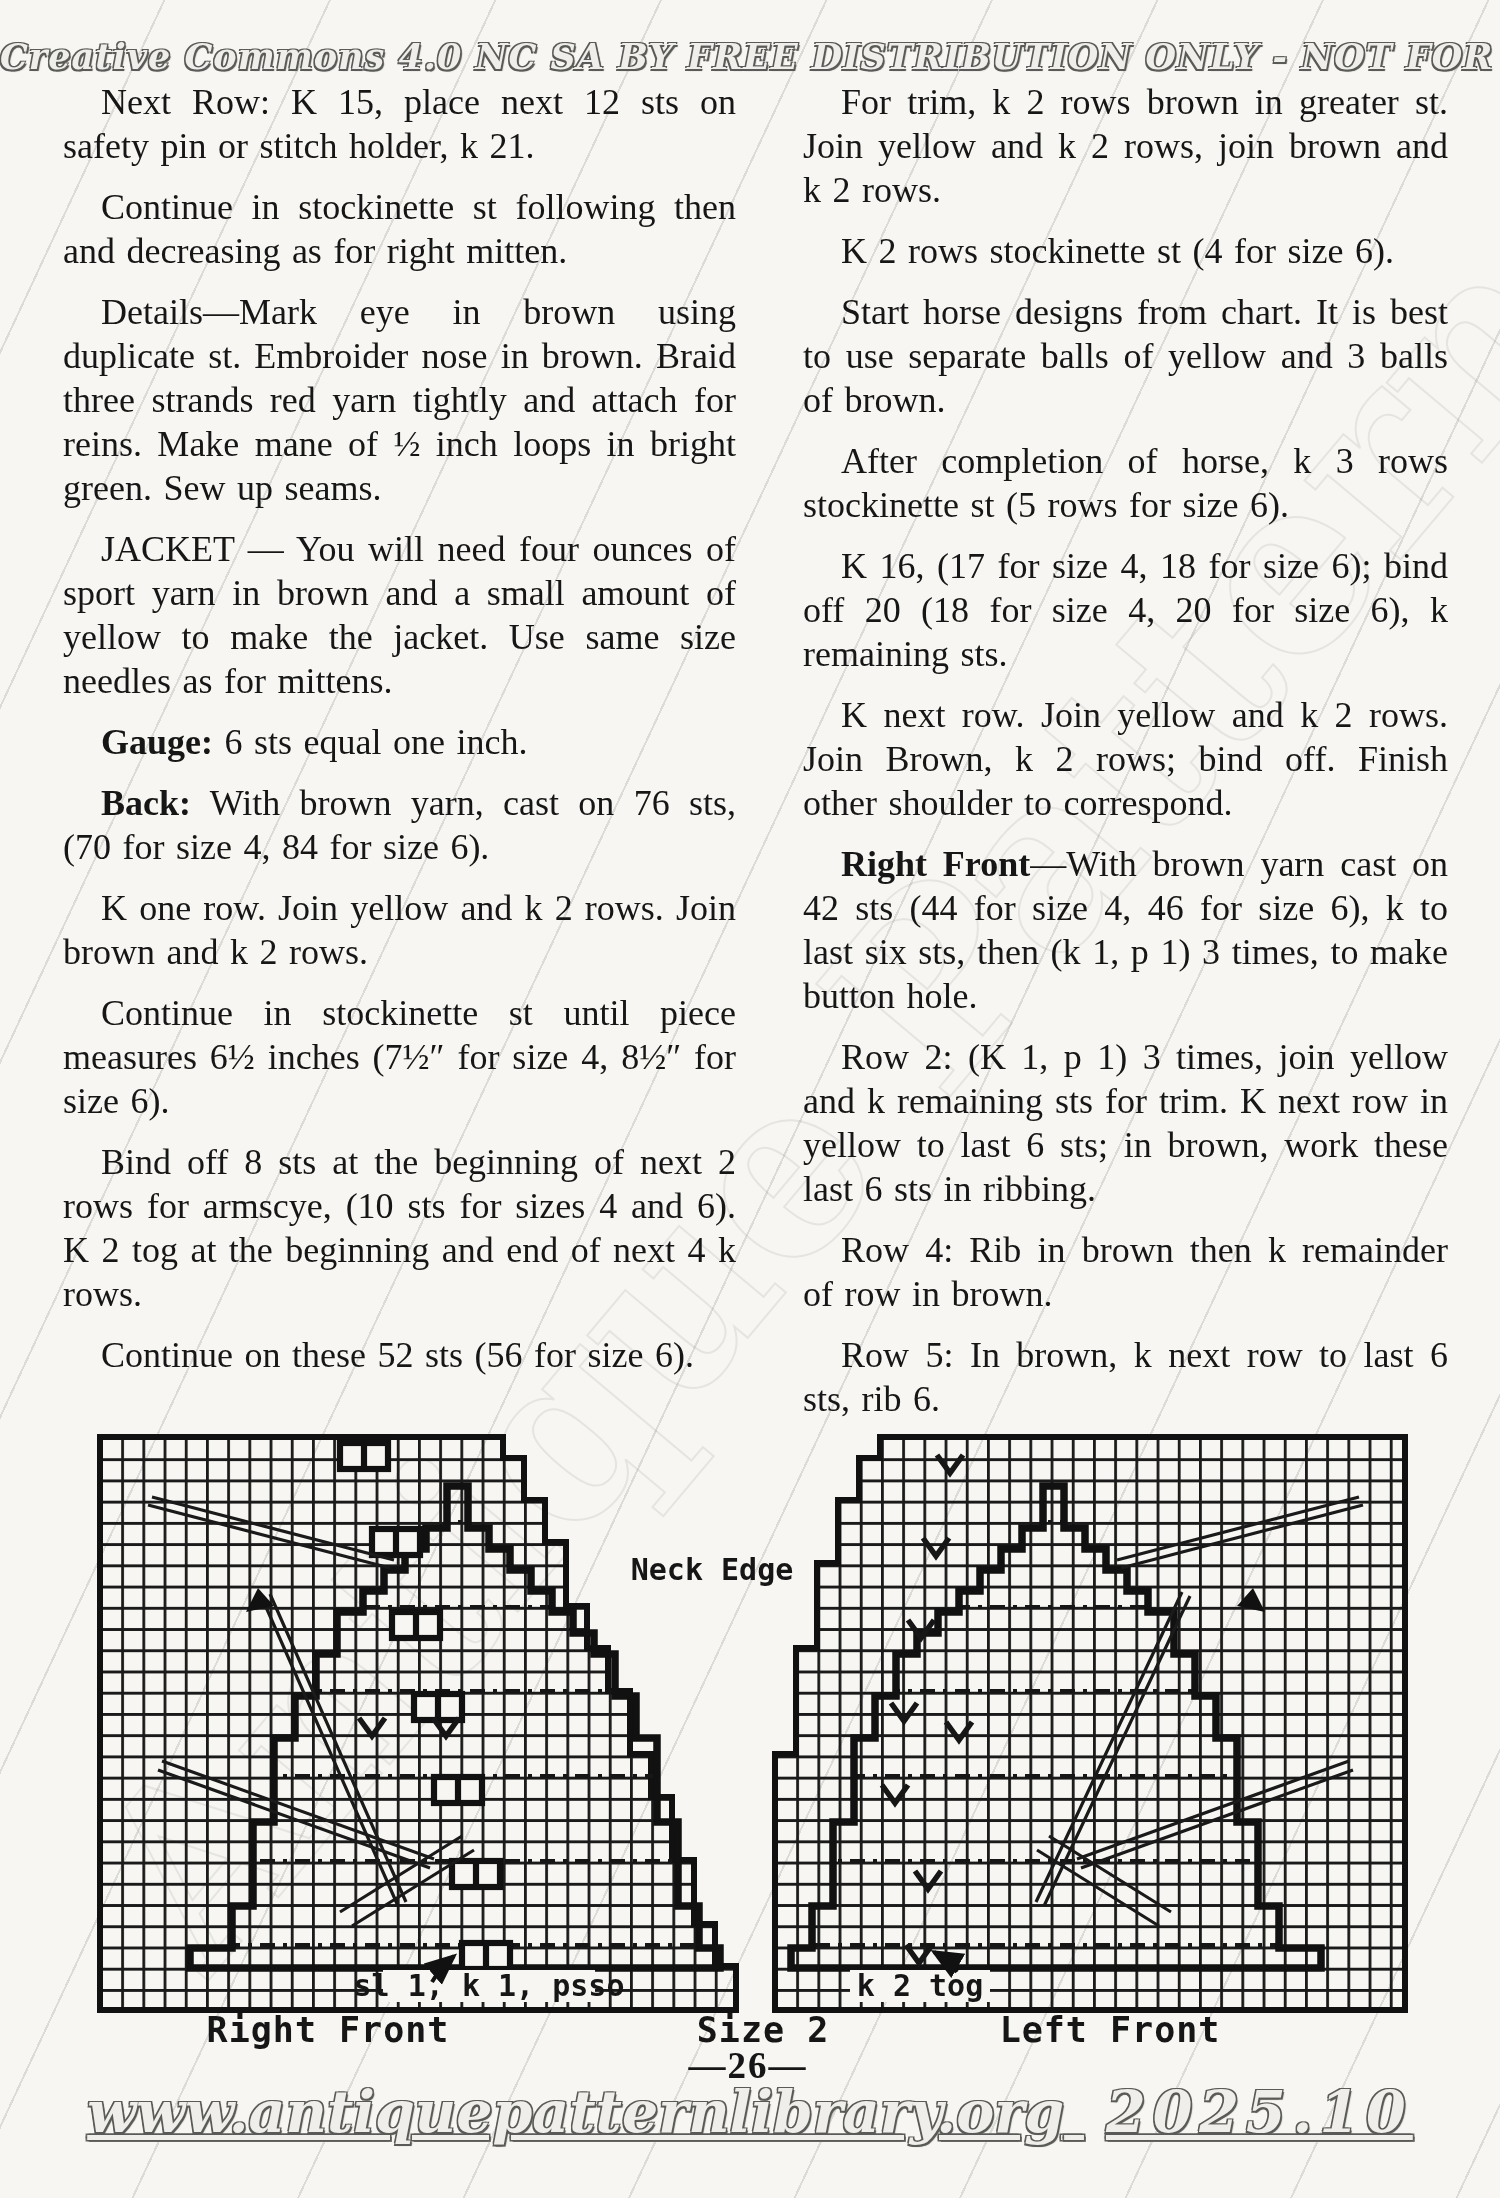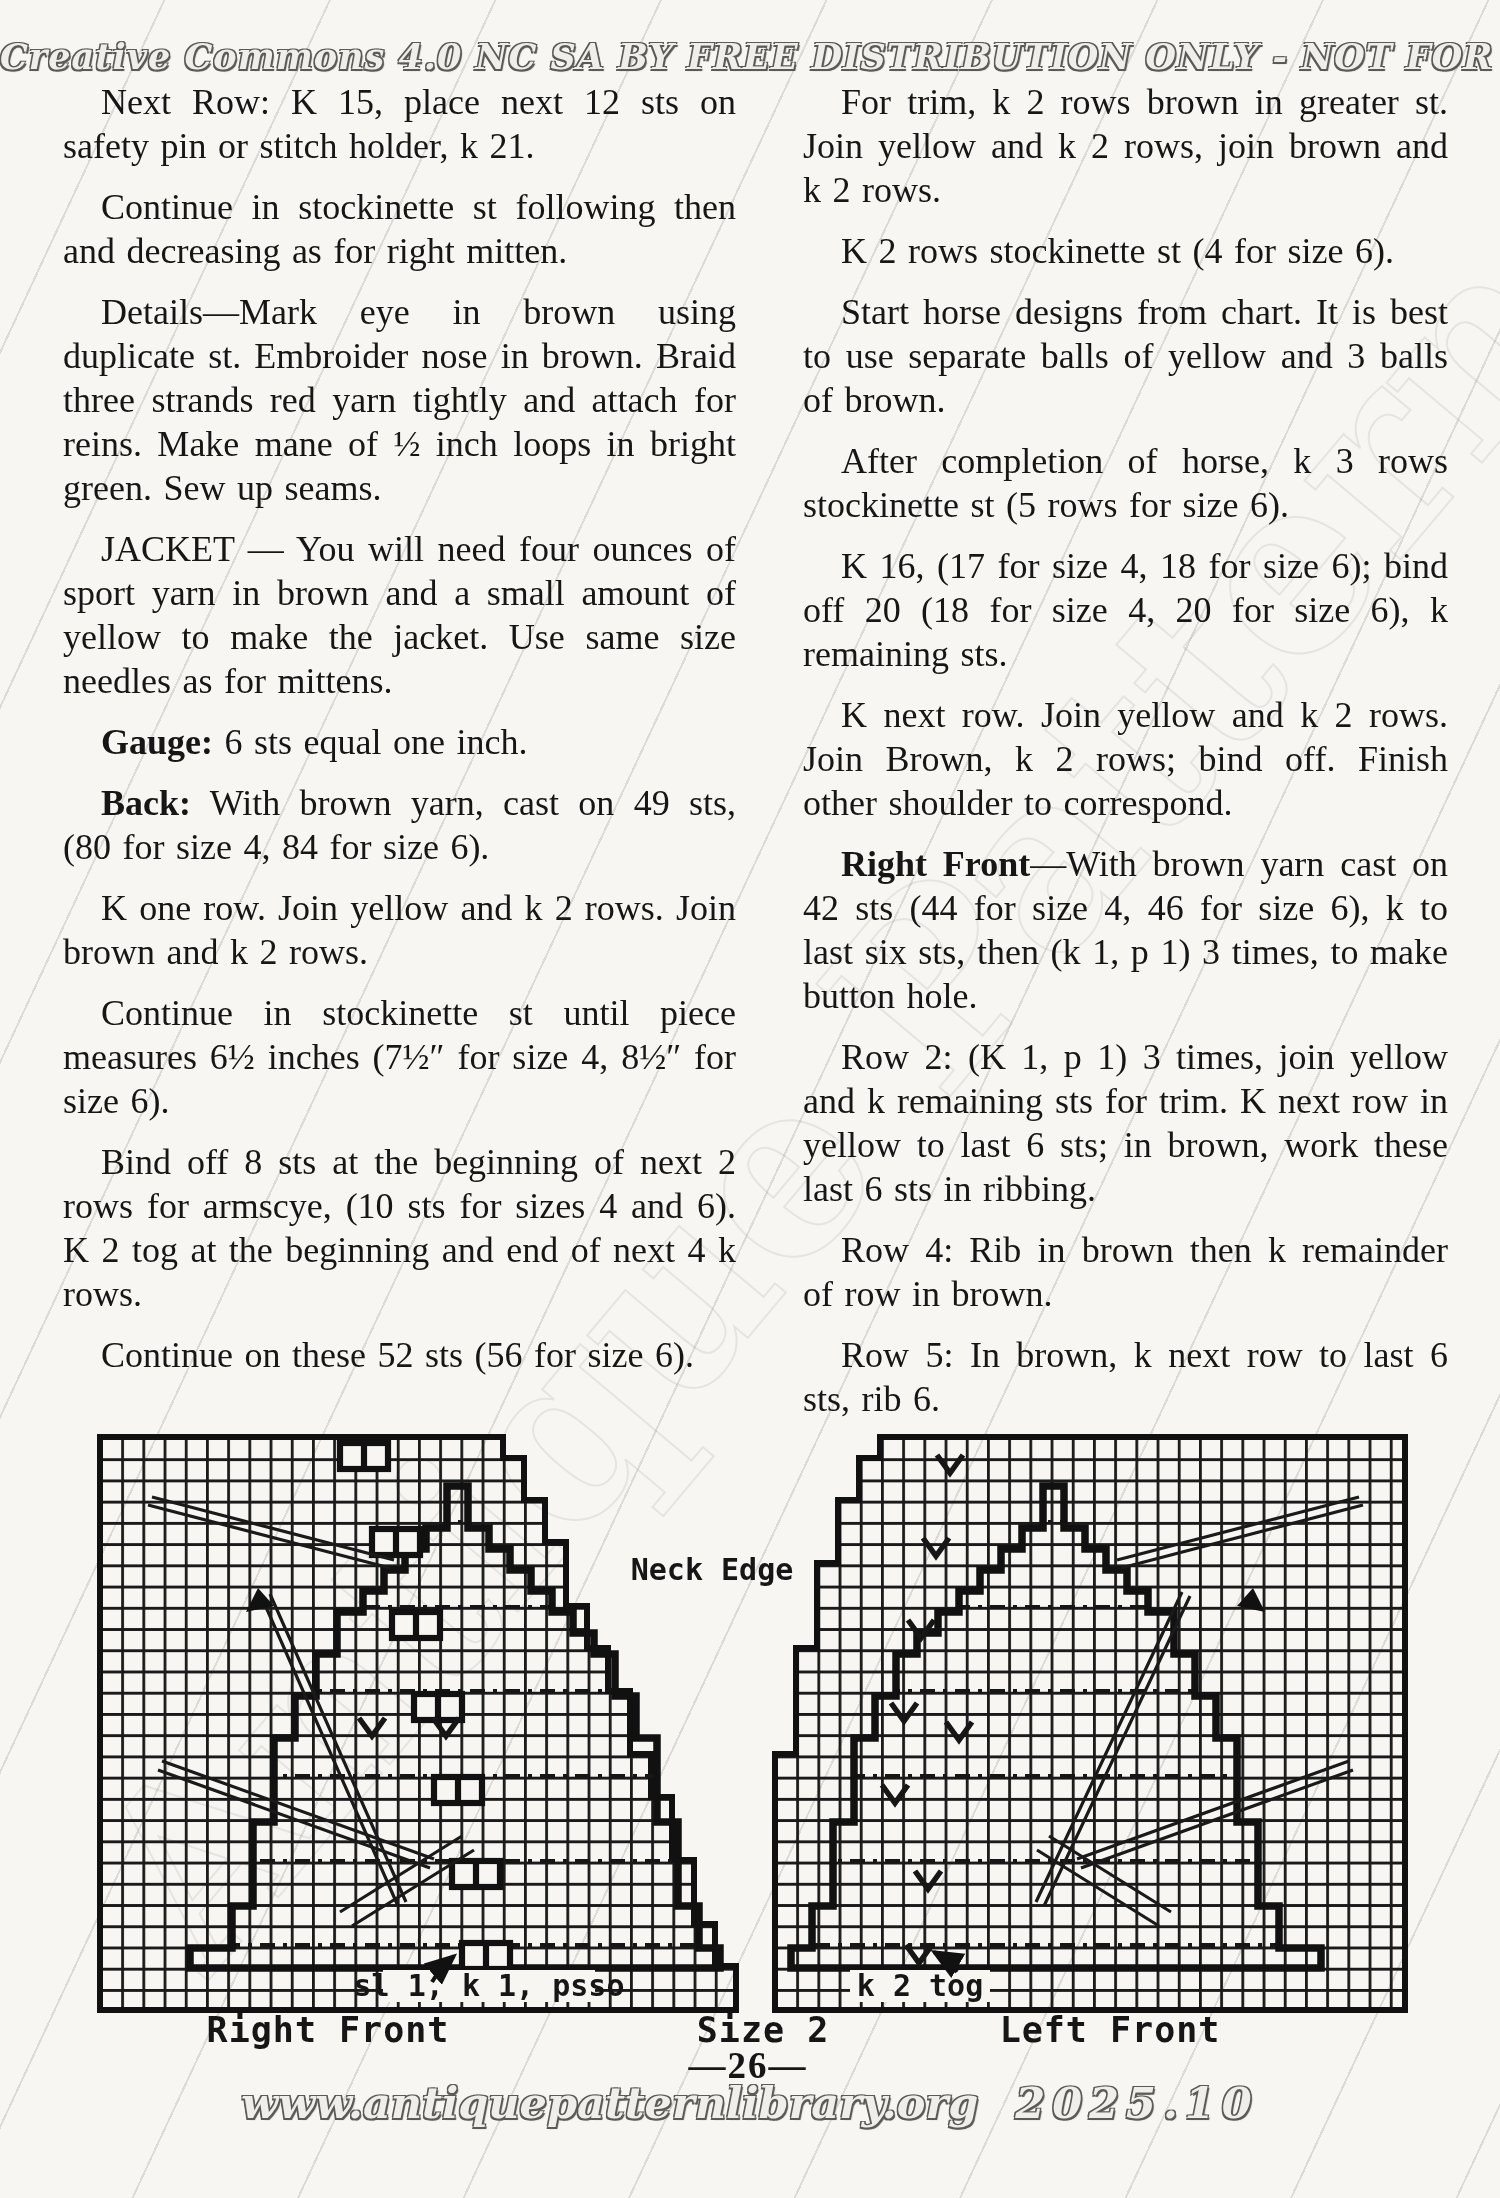--- a/index.html
+++ b/index.html
@@ -23,21 +23,21 @@
   .col{ position:absolute; top:80px; font-size:36px; line-height:44px;
         text-align:justify; word-spacing:2.5px; }
   .para{ margin:0 0 17px 0; text-indent:38px; }
   .para b{ font-weight:700; }
   .pagenum{
     position:absolute; top:2044px; left:0; right:4px; text-align:center;
     font-size:37px; font-weight:700; letter-spacing:2px;
   }
   .footer{
     position:absolute; top:2078px; left:0; right:0; text-align:center;
-    font-size:43px; white-space:nowrap;
+    font-size:57px; white-space:nowrap;text-decoration:underline;
   }
   .footer .yr{ letter-spacing:7px; margin-left:22px; }
   .watermark{
     position:absolute; top:980px; left:-230px; width:2100px;
     transform:rotate(-50deg); transform-origin:50% 50%;
     font-family:"DejaVu Serif", serif; font-size:240px; font-weight:700;
     color:transparent; -webkit-text-stroke:2px rgba(120,120,118,.28);
     text-shadow:0 0 0 rgba(0,0,0,0); opacity:.5; white-space:nowrap;
     pointer-events:none;
   }
@@ -55,21 +55,21 @@
   <div class="watermark">Antique Pattern Library</div>
 
   <div class="header outline-text">Creative Commons 4.0 NC SA BY FREE DISTRIBUTION ONLY - NOT FOR SALE</div>
 
   <div id="col-left" class="col" style="left:63px; width:673px;">
       <p class="para"><span>Next Row: K 15, place next 12 sts on safety pin or stitch holder, k 21.</span></p>
       <p class="para"><span>Continue in stockinette st following then and decreasing as for right mitten.</span></p>
       <p class="para"><span>Details—Mark eye in brown using duplicate st.  Embroider nose in brown.  Braid three strands red yarn tightly and attach for reins.  Make mane of ½ inch loops in bright green.  Sew up seams.</span></p>
       <p class="para"><span>JACKET — You will need four ounces of sport yarn in brown and a small amount of yellow to make the jacket.  Use same size needles as for mittens.</span></p>
       <p class="para"><b>Gauge:</b><span> 6 sts equal one inch.</span></p>
-      <p class="para"><b>Back:</b><span> With brown yarn, cast on 49 sts, (80 for size 4, 84 for size 6).</span></p>
+      <p class="para"><b>Back:</b><span> With brown yarn, cast on 76 sts, (70 for size 4, 84 for size 6).</span></p>
       <p class="para"><span>K one row.  Join yellow and k 2 rows.  Join brown and k 2 rows.</span></p>
       <p class="para"><span>Continue in stockinette st until piece measures 6½ inches (7½″ for size 4, 8½″ for size 6).</span></p>
       <p class="para"><span>Bind off 8 sts at the beginning of next 2 rows for armscye, (10 sts for sizes 4 and 6).  K 2 tog at the beginning and end of next 4 k rows.</span></p>
       <p class="para"><span>Continue on these 52 sts (56 for size 6).</span></p>
     </div>
 
   <div id="col-right" class="col" style="left:764px; width:645px;margin-left:39px;">
       <p class="para"><span>For trim, k 2 rows brown in greater st.  Join yellow and k 2 rows, join brown and k 2 rows.</span></p>
       <p class="para"><span>K 2 rows stockinette st (4 for size 6).</span></p>
       <p class="para"><span>Start horse designs from chart.  It is best to use separate balls of yellow and 3 balls of brown.</span></p>

